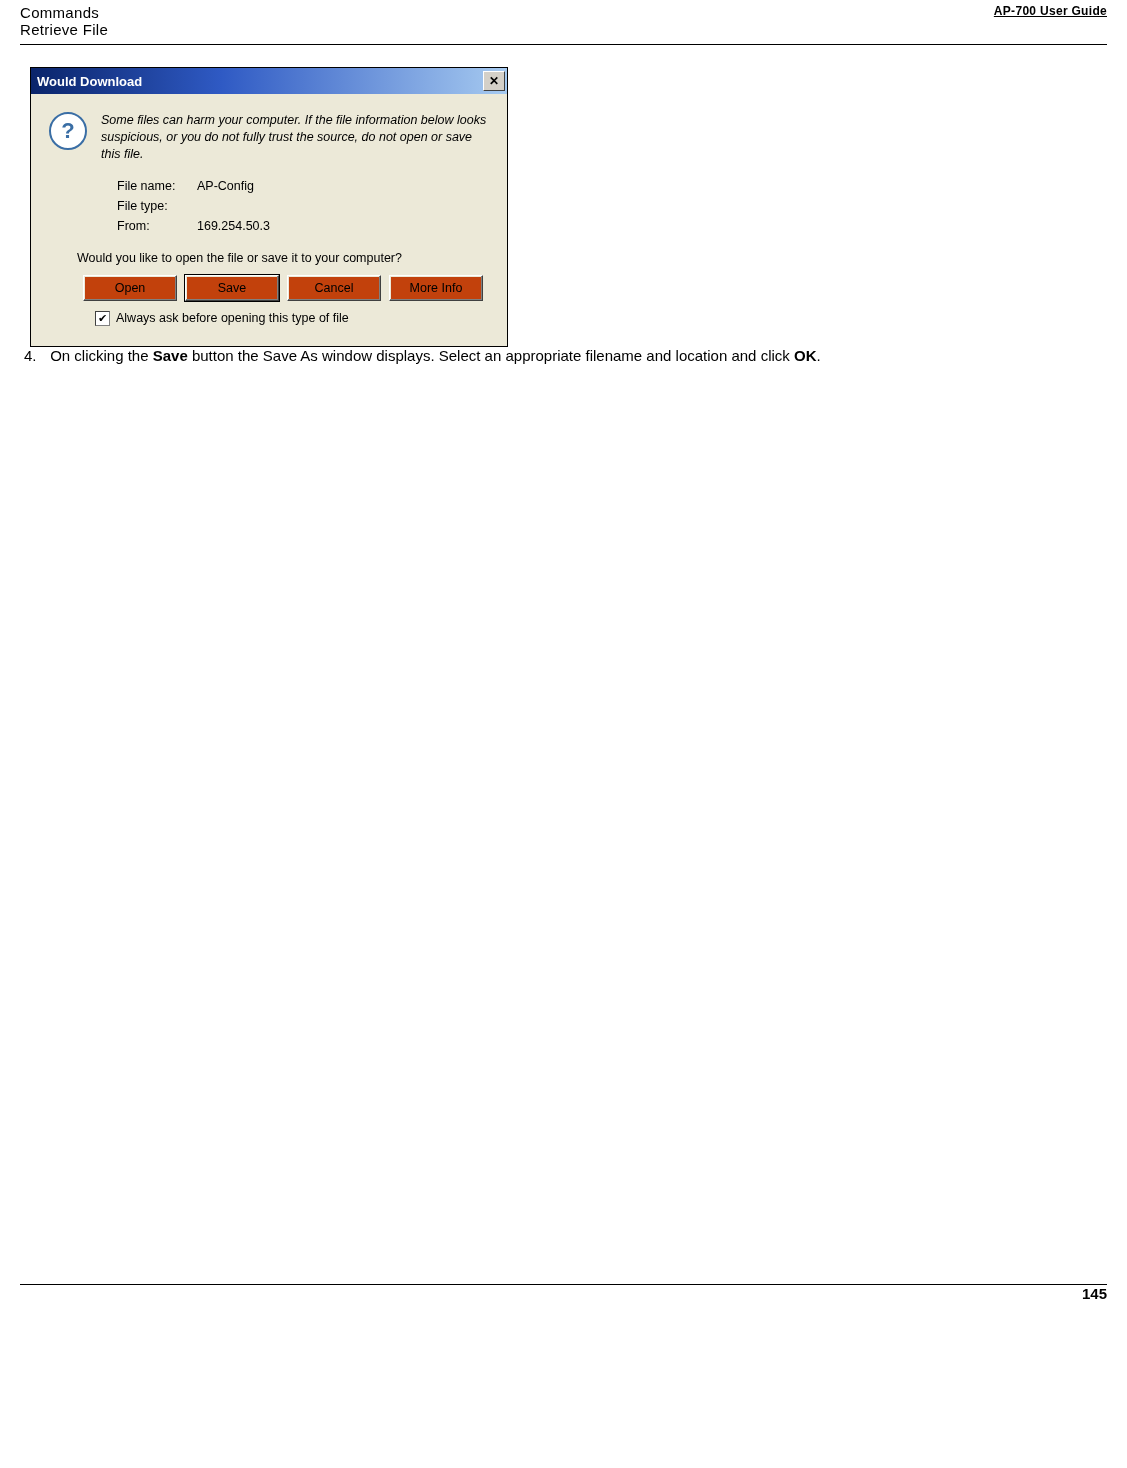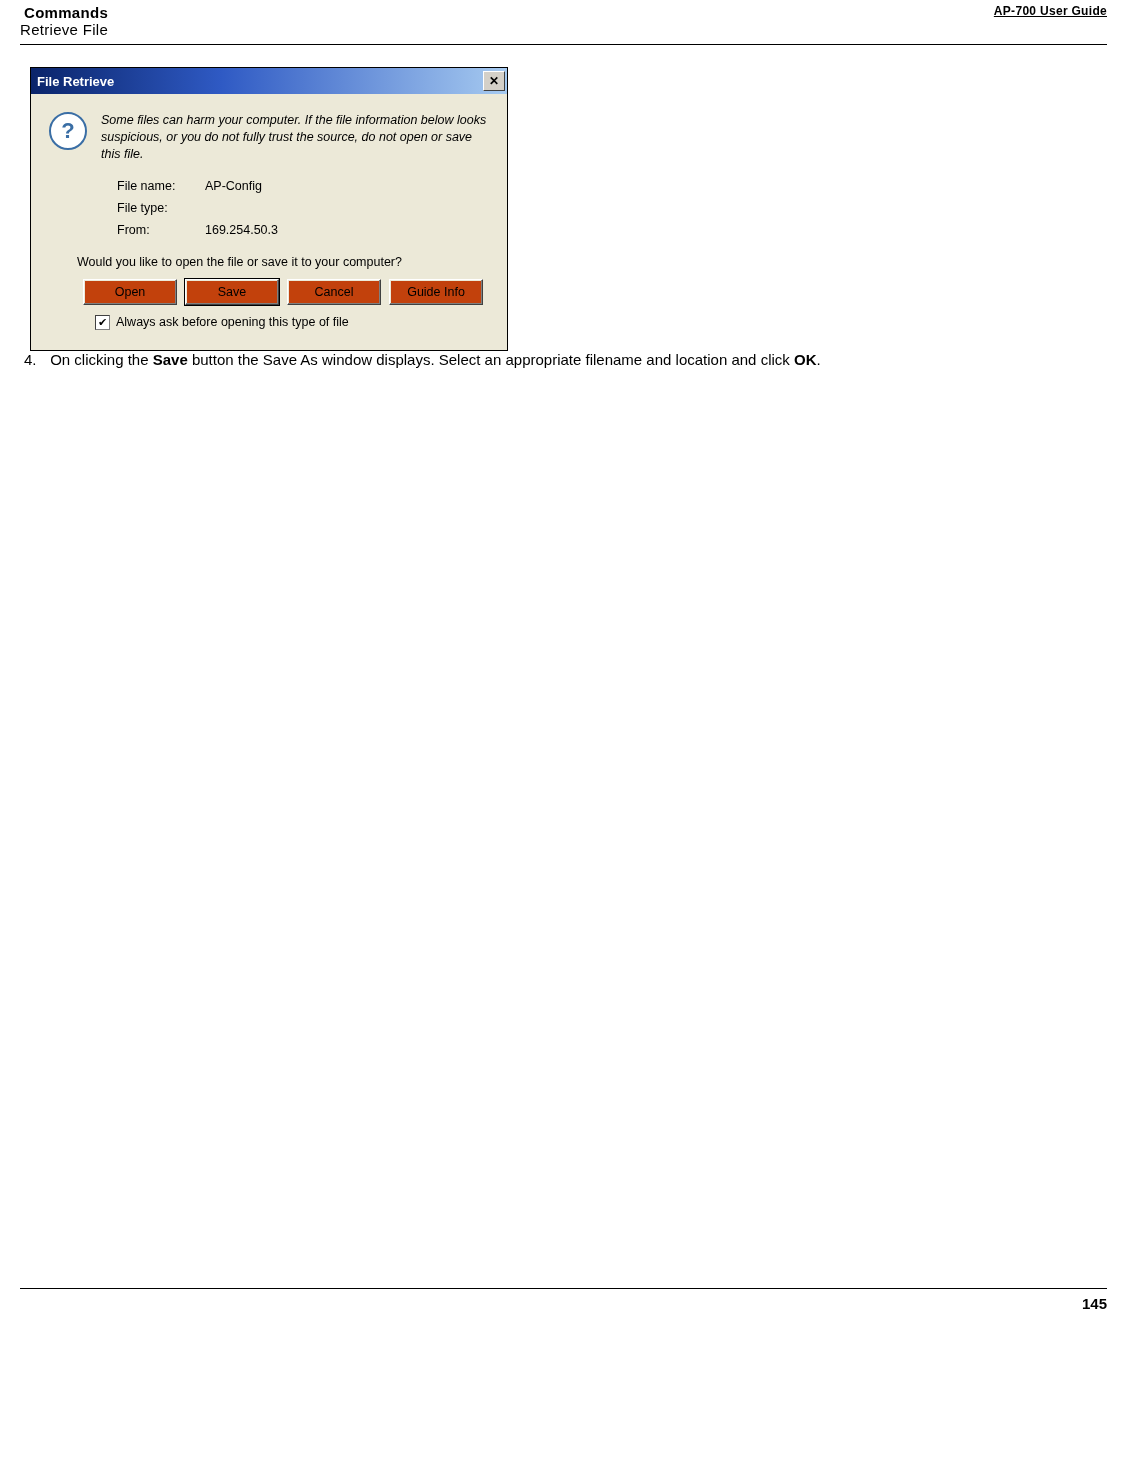--- a/index.html
+++ b/index.html
@@ -15,21 +15,21 @@
     box-sizing: border-box;
   }
   .page-header {
     display: flex;
     justify-content: space-between;
     padding: 4px 0 6px 0;
     border-bottom: 1.5px solid #000;
     margin-bottom: 22px;
   }
   .hdr-left { }
-  .hdr-title { font-weight: bold; font-size: 15px; letter-spacing: 0.3px; text-align: right; }
+  .hdr-title { font-weight: normal; font-size: 15px; letter-spacing: 0.3px; }
   .hdr-sub { font-size: 15px; letter-spacing: 0.3px; }
   .hdr-right { font-weight: bold; font-size: 12px; letter-spacing: 0.3px; text-decoration: underline; }
 
   
   .dialog {
     margin-left: 10px;
     width: 478px;
     border: 1px solid #000;
     box-sizing: border-box;
     background: #ece9d8;
@@ -82,21 +82,20 @@
     border-left:none; border-top:none; transform:rotate(45deg) skew(-10deg,-10deg);
     display:none;
   }
   .warn-text { line-height: 1.35; font-style: italic; }
   .meta {
     margin: 16px 0 18px 68px;
     display: grid;
     grid-template-columns: 80px auto;
     row-gap: 6px;
     font-size: 12.5px;
-    gap: 8px;
   }
   .prompt { margin: 10px 0 10px 28px; font-size: 12.5px; }
   .btn-row {
     display: flex;
     gap: 8px;
     justify-content: center;
     margin: 4px 0 10px 28px;
   }
   .win-btn {
     width: 92px;
@@ -131,63 +130,62 @@
     font-size: 15px;
     margin-left: 4px;
   }
   .body-line .num { display:inline-block; width: 22px; }
   .body-line b { font-weight: bold; }
 
   .page-footer {
     position: relative;
     margin-top: 920px;
     border-top: 1.5px solid #000;
-    padding-top: 6px;
     text-align: right;
     font-weight: bold;
     font-size: 15px;
   }
 </style>
 </head>
 <body>
 
 <div class="page">
 
   <div class="page-header">
     <div class="hdr-left">
       <div class="hdr-title">Commands</div>
       <div class="hdr-sub">Retrieve File</div>
     </div>
     <div class="hdr-right">AP-700 User Guide</div>
   </div>
 
   <div class="dialog">
     <div class="titlebar">
-      <span>File Retrieve</span>
+      <span>Would Download</span>
       <span class="close-btn">✕</span>
     </div>
     <div class="dialog-body">
       <div class="top-row">
         <div class="q-icon">?</div>
         <div class="warn-text">Some files can harm your computer. If the file information below looks suspicious, or you do not fully trust the source, do not open or save this file.</div>
       </div>
       <div class="meta">
         <div>File name:</div>
         <div>AP-Config</div>
         <div>File type:</div>
         <div></div>
         <div>From:</div>
         <div>169.254.50.3</div>
       </div>
       <div class="prompt">Would you like to open the file or save it to your computer?</div>
       <div class="btn-row">
         <div class="win-btn">Open</div>
         <div class="win-btn default">Save</div>
         <div class="win-btn">Cancel</div>
-        <div class="win-btn">Guide Info</div>
+        <div class="win-btn">More Info</div>
       </div>
       <div class="chk-row">
         <span class="chk">✔</span>
         <span>Always ask before opening this type of file</span>
       </div>
     </div>
   </div>
 
 
   <div class="body-line">

